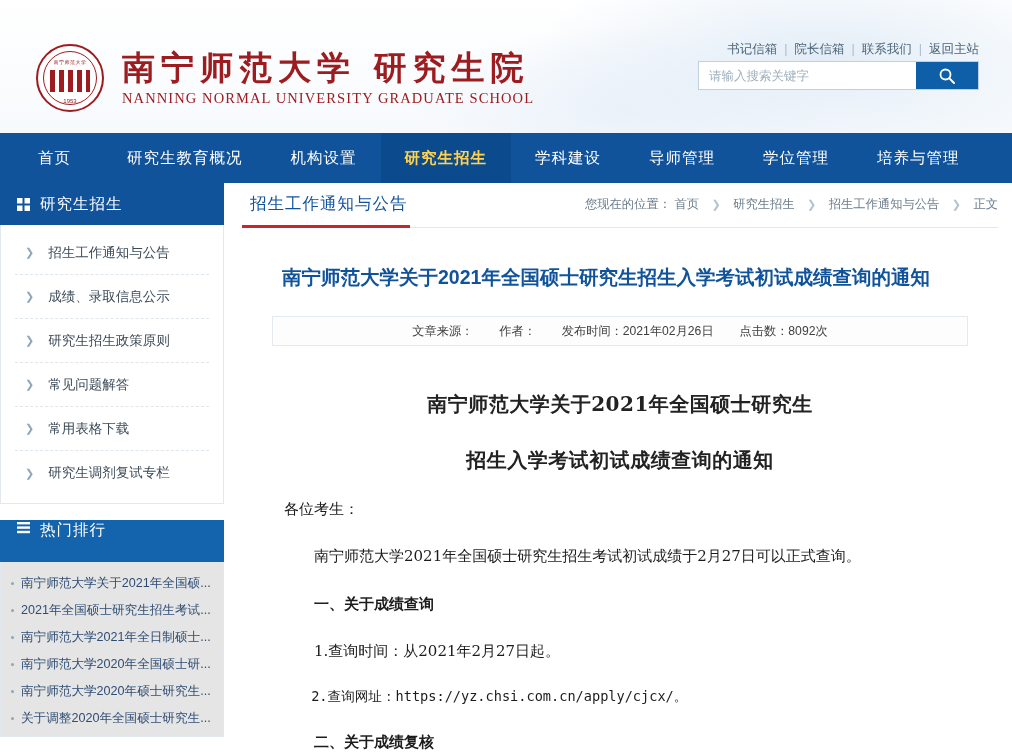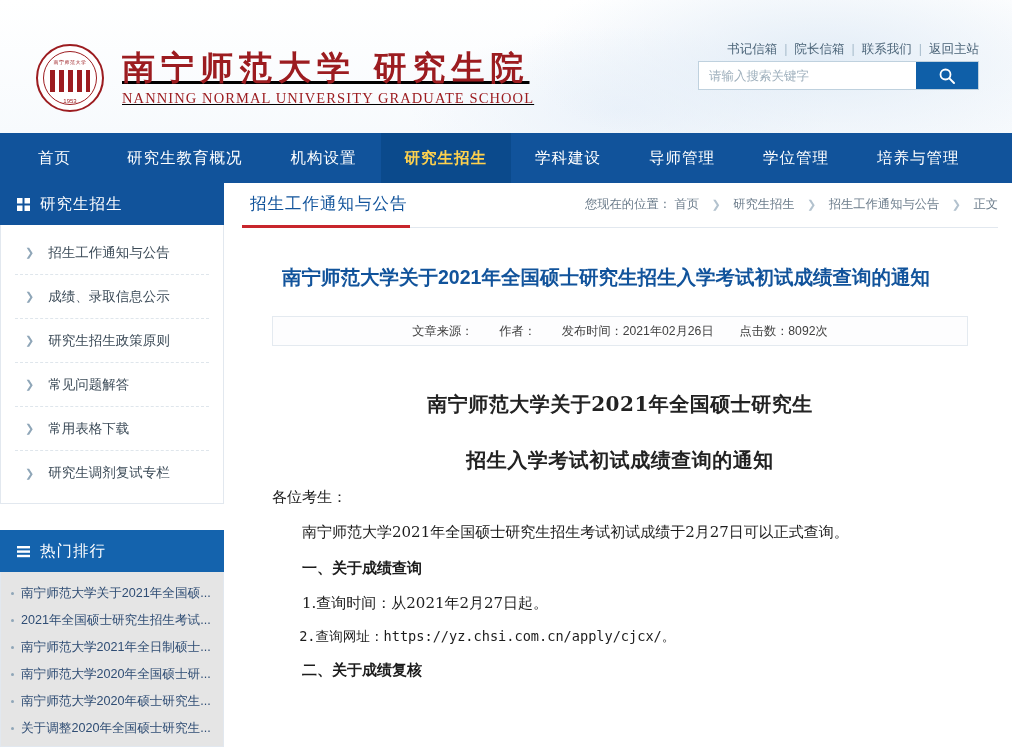--- a/index.html
+++ b/index.html
@@ -22,21 +22,21 @@
   .header-bg {
     position: absolute; inset: 0;
     background:
       radial-gradient(ellipse 420px 150px at 820px 60px, rgba(224,235,246,0.9) 0%, rgba(255,255,255,0) 70%),
       radial-gradient(ellipse 300px 120px at 620px 110px, rgba(232,240,249,0.8) 0%, rgba(255,255,255,0) 70%),
       linear-gradient(180deg,#ffffff 0%, #f7fafd 100%);
   }
   .logo-wrap {
     position: absolute;
     left: 36px; top: 44px;
-    display: flex; align-items: center; text-decoration: underline;
+    display: flex; align-items: center;
   }
   .crest {
     width: 68px; height: 68px;
     border-radius: 50%;
     border: 2px solid #9c1c20;
     background: #ffffff;
     position: relative;
     flex: 0 0 auto;
     overflow: hidden;
   }
@@ -189,25 +189,25 @@
   .side-link .chev {
     color: #8fa6b8;
     font-size: 11px;
     margin: 0 14px 0 10px;
   }
 
   .hot-head {
     height: 42px;
     background: #1463ad;
     color: #fff;
-    display:flex; align-items:center;
+    display:flex; 
     padding-left: 16px;
     font-size: 15.5px;
     letter-spacing: 1px;
-    margin-top: 26px;
+    margin-top: 16px;
   }
   .hot-head .bar-icon { margin-right: 9px; display:flex; }
   .hot-box {
     border: 1px solid #e2e8ef;
     border-top: none;
     background:#e5e5e5;
     padding: 8px 0 4px 0;
   }
   .hot-item {
     display:flex; align-items:center;
@@ -289,21 +289,21 @@
     font-size: 20px;
     font-weight: bold;
     margin: 16px 0 0 0;
     line-height: 2.0;
     letter-spacing: 0.5px;
   }
   .doc p {
     font-family: "DejaVu Serif", serif;
     font-size: 15px;
     line-height: 2.35;
-    margin: 0;
+    margin: 12px;
     color: #1c1c1c;
   }
   .doc p.indent { text-indent: 2em; }
   .doc p.bold { font-weight: bold; }
   .doc .mono { font-family: "DejaVu Sans Mono", monospace; font-size: 13.6px; }
 </style>
 </head>
 <body>
 
 <div id="page">

